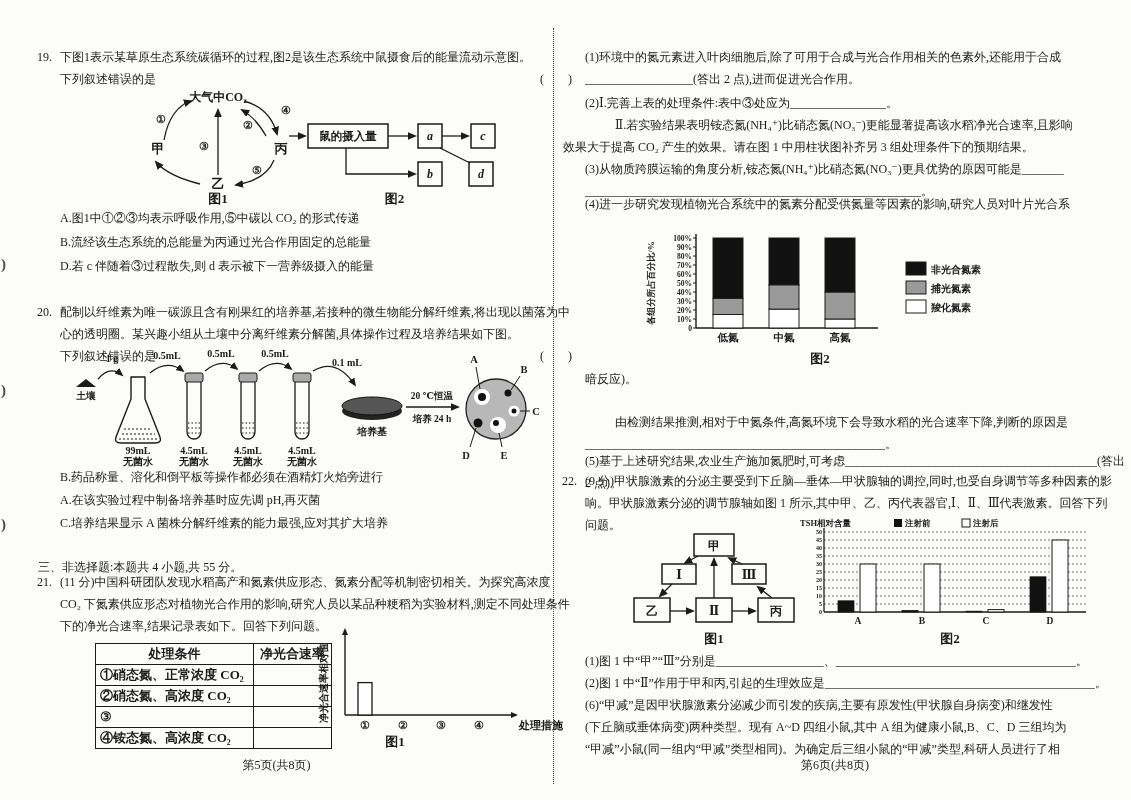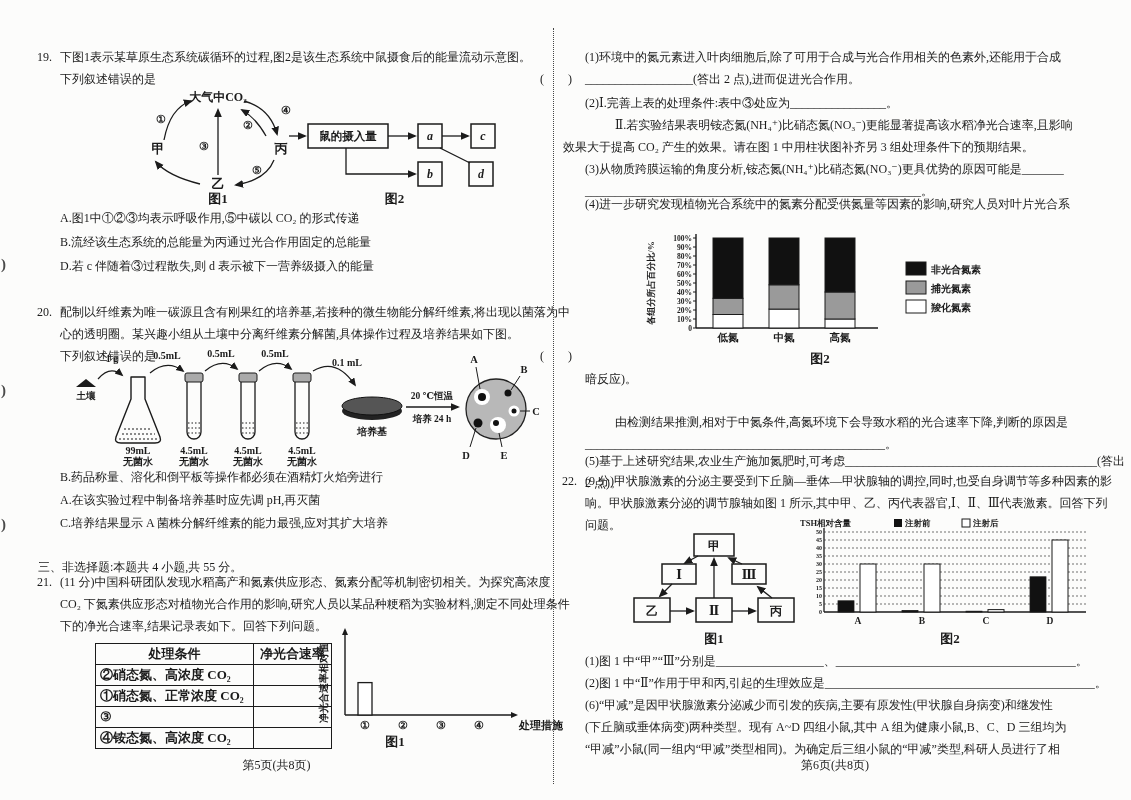--- a/index.html
+++ b/index.html
@@ -199,25 +199,25 @@
 
 <table class="q21 abs" style="left:95px;top:643px">
   <thead>
       <tr>
         <th style="width: 158px;">处理条件</th>
         <th style="width: 78px; font-family: Liberation Mono, monospace;">净光合速率</th>
       </tr>
     </thead>
     <tbody>
       <tr>
+        <td class="cond">①硝态氮、正常浓度 CO₂</td>
+        <td></td>
+      </tr>
+      <tr>
         <td class="cond">②硝态氮、高浓度 CO₂</td>
-        <td></td>
-      </tr>
-      <tr>
-        <td class="cond">①硝态氮、正常浓度 CO₂</td>
         <td></td>
       </tr>
       <tr>
         <td class="cond">③</td>
         <td></td>
       </tr>
       <tr>
         <td class="cond">④铵态氮、高浓度 CO₂</td>
         <td></td>
       </tr>

